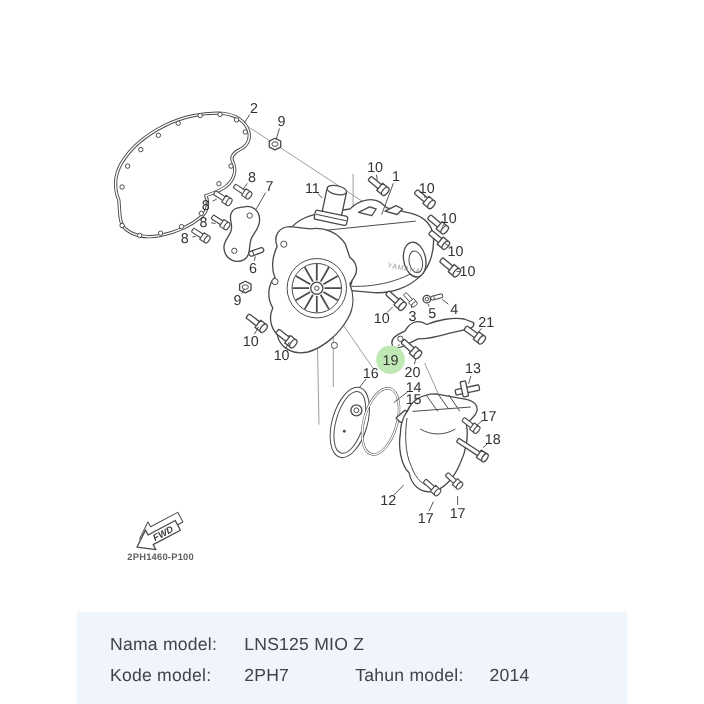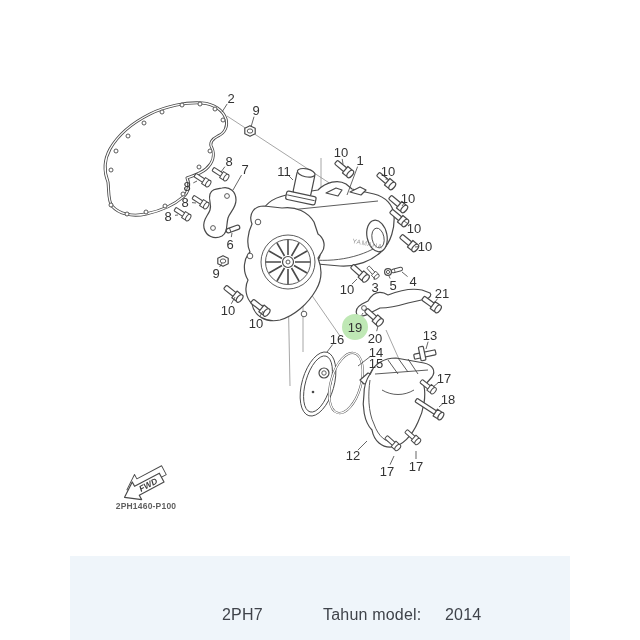--- a/index.html
+++ b/index.html
@@ -335,20 +335,23 @@
       <path class="thin" d="M-19,-3 L-5,-13 L-5,-8 L23,-8 L23,2 L-5,2 L-5,7 Z" transform="translate(2.5,-2.5)"></path>
       <path class="part" d="M-22,0 L-8,-10 L-8,-5 L20,-5 L20,5 L-8,5 L-8,10 Z"></path>
       <text class="fwd-txt" x="-5" y="3">FWD</text>
     </g>
 
     <text class="code-txt" x="146" y="509">2PH1460-P100</text>
   </svg>
 
   <div class="info-panel">
     <div class="info-row r1">
+      <span class="lab1">Nama model:</span>
+      <span class="val1">LNS125 MIO Z</span>
     </div>
     <div class="info-row r2">
+      <span class="lab1">Kode model:</span>
       <span class="val1">2PH7</span>
       <span class="lab2">Tahun model:</span>
       <span class="val2">2014</span>
     </div>
   </div>
 </div>
 
 </body></html>

